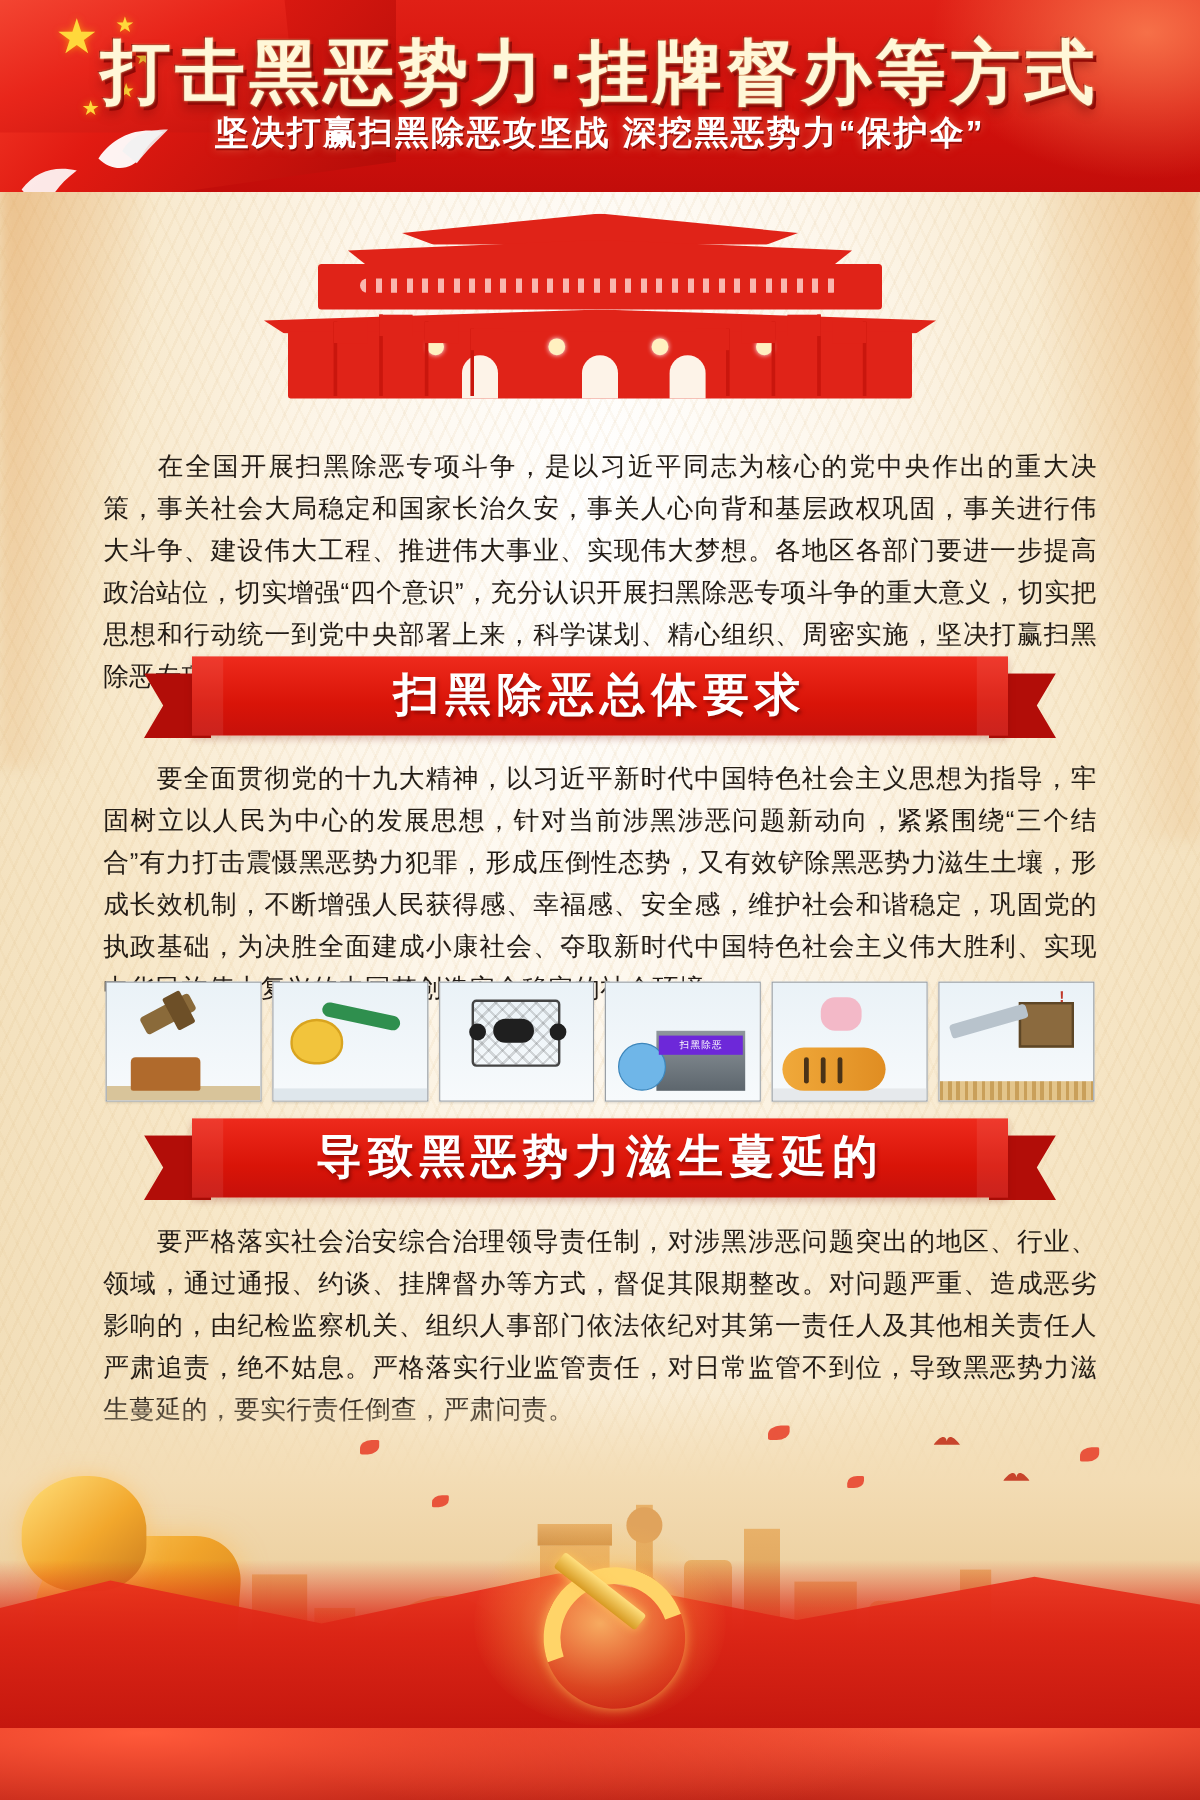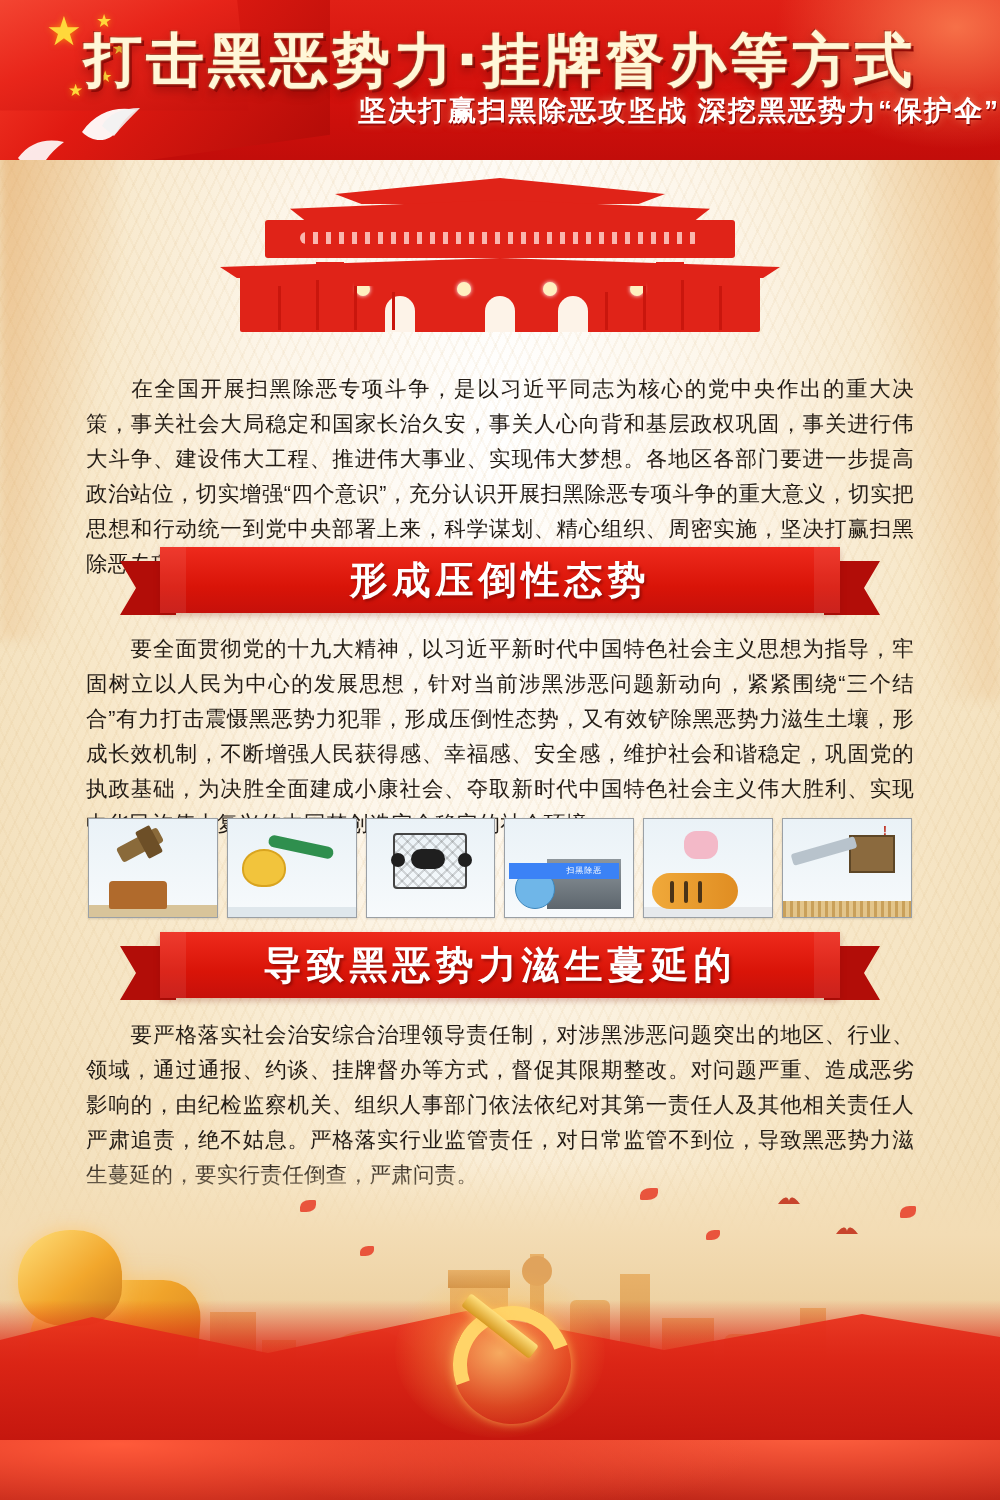--- a/index.html
+++ b/index.html
@@ -71,21 +71,21 @@
     font-size:58px;font-weight:bold;letter-spacing:4px;
     color:#fff7d8;
     text-shadow:
       0 0 2px #ffe9a0,
       3px 3px 0 #8f0906,
       -1px -1px 0 #8f0906,
       0 6px 10px rgba(90,0,0,.45);
     font-family:"DejaVu Sans","Liberation Sans",sans-serif;
   }
   .hdr-sub{
-    position:absolute;left:0;top:92px;width:1000px;text-align:right;
+    position:absolute;left:0;top:92px;width:1000px;text-align:center;
     font-size:28px;font-weight:bold;letter-spacing:2px;
     color:#ffffff;
     text-shadow:1px 2px 0 #9a0a06, 0 0 8px rgba(255,210,150,.5);
   }
   .dove{
     position:absolute;left:78px;top:92px;width:70px;height:60px;
     pointer-events:none;
   }
   .dove2{position:absolute;left:16px;top:128px;width:52px;height:44px;}
 
@@ -202,21 +202,21 @@
   .c2 .coin{position:absolute;left:14px;top:30px;width:40px;height:34px;background:#f2c43c;border-radius:50% 50% 45% 45%;border:2px solid #d9a41f;}
   .c2 .ground{position:absolute;left:0;bottom:0;width:100%;height:10px;background:#dfe7ec;}
   .c3 .net{position:absolute;left:26px;top:14px;width:70px;height:52px;border:2px solid #444;border-radius:4px;
      background:repeating-linear-gradient(45deg, rgba(60,60,60,.18) 0 2px, rgba(0,0,0,0) 2px 8px),
                 repeating-linear-gradient(-45deg, rgba(60,60,60,.18) 0 2px, rgba(0,0,0,0) 2px 8px);}
   .c3 .mask{position:absolute;left:44px;top:30px;width:34px;height:20px;background:#1f1f1f;border-radius:10px;}
   .c3 .dotl{position:absolute;left:24px;top:34px;width:14px;height:14px;border-radius:50%;background:#1f1f1f;}
   .c3 .dotr{position:absolute;right:22px;top:34px;width:14px;height:14px;border-radius:50%;background:#1f1f1f;}
   .c4 .globe{position:absolute;left:10px;bottom:8px;width:38px;height:38px;border-radius:50%;background:#6fb6e8;border:1px solid #3d86bb;}
   .c4 .bldg{position:absolute;right:12px;bottom:8px;width:74px;height:50px;background:linear-gradient(180deg,#8e969c,#5d666d);}
-  .c4 .banner{position:absolute;right:14px;bottom:38px;width:70px;height:16px;background:#3b82f6;color:#fff;font-size:8px;line-height:16px;text-align:center;letter-spacing:1px;padding-left:40px;}
+  .c4 .banner{position:absolute;right:14px;bottom:38px;width:70px;height:16px;background:#6d28d9;color:#fff;font-size:8px;line-height:16px;text-align:center;letter-spacing:1px;}
   .c5 .tiger{position:absolute;left:8px;bottom:8px;width:86px;height:36px;background:linear-gradient(90deg,#f0a93a,#e08d22);border-radius:18px;}
   .c5 .stripe{position:absolute;bottom:14px;width:4px;height:22px;background:#4a3317;border-radius:2px;}
   .c5 .pig{position:absolute;left:40px;top:12px;width:34px;height:28px;background:#f3b9c8;border-radius:12px;}
   .c5 .ground{position:absolute;left:0;bottom:0;width:100%;height:10px;background:#e6e9ec;}
   .c6 .box{position:absolute;right:16px;top:16px;width:42px;height:34px;background:#8b6a3e;border:2px solid #5d4626;}
   .c6 .arm{position:absolute;left:8px;top:26px;width:66px;height:12px;background:#b8c3cc;transform:rotate(-16deg);border-radius:3px;}
   .c6 .excl{position:absolute;right:24px;top:4px;font-size:13px;color:#c0392b;font-weight:bold;}
   .c6 .grass{position:absolute;left:0;bottom:0;width:100%;height:16px;
      background:repeating-linear-gradient(90deg,#c9a05a 0 3px, #e3c58b 3px 7px);}
 
@@ -355,21 +355,21 @@
 
 
   <div class="para" style="top:372px;">
     <span class="indent"></span><span>在全国开展扫黑除恶专项斗争，是以习近平同志为核心的党中央作出的重大决策，事关社会大局稳定和国家长治久安，事关人心向背和基层政权巩固，事关进行伟大斗争、建设伟大工程、推进伟大事业、实现伟大梦想。各地区各部门要进一步提高政治站位，切实增强“四个意识”，充分认识开展扫黑除恶专项斗争的重大意义，切实把思想和行动统一到党中央部署上来，科学谋划、精心组织、周密实施，坚决打赢扫黑除恶专项斗争这场攻坚仗。</span>
   </div>
 
   <div class="ribbon" style="top:547px;">
     <div class="tail-l"></div>
     <div class="tail-r"></div>
     <div class="band"></div>
-    <div class="txt">形成压倒性态势</div>
+    <div class="txt">扫黑除恶总体要求</div>
   </div>
 
   <div class="para" style="top:632px;">
     <span class="indent"></span><span>要全面贯彻党的十九大精神，以习近平新时代中国特色社会主义思想为指导，牢固树立以人民为中心的发展思想，针对当前涉黑涉恶问题新动向，紧紧围绕“三个结合”有力打击震慑黑恶势力犯罪，形成压倒性态势，又有效铲除黑恶势力滋生土壤，形成长效机制，不断增强人民获得感、幸福感、安全感，维护社会和谐稳定，巩固党的执政基础，为决胜全面建成小康社会、夺取新时代中国特色社会主义伟大胜利、实现中华民族伟大复兴的中国梦创造安全稳定的社会环境。</span>
   </div>
 
   <div class="strip">
     <div class="cell c1">
       <div class="sky"></div>
         <div class="ground"></div>

